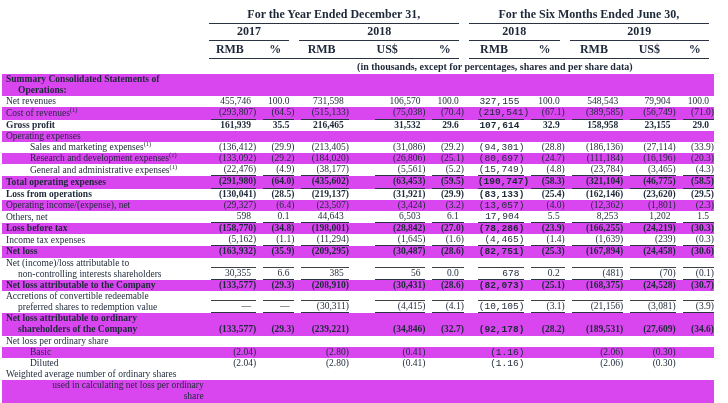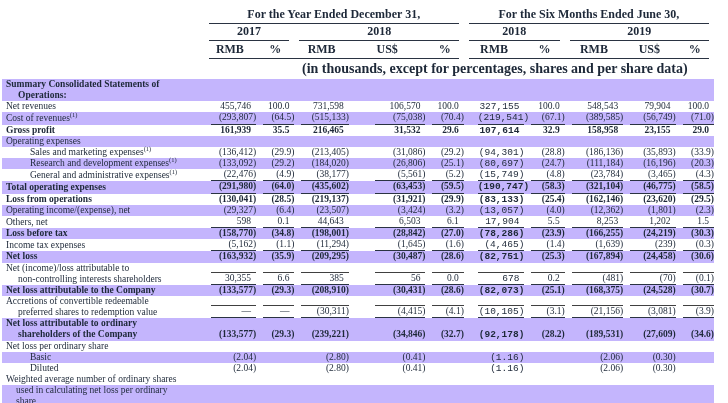--- a/index.html
+++ b/index.html
@@ -8,27 +8,27 @@
     background:#fff;color:#1d2838;
     font-family:"Liberation Serif","DejaVu Serif",serif;
     padding:7px 8px 0 2px;
   }
   table{border-collapse:collapse;table-layout:fixed;width:712px;font-size:9.5px;}
   thead th{font-weight:bold;padding:0;vertical-align:bottom;font-size:12px;}
   .rule{display:block;text-align:center;border-bottom:1px solid #2a3342;padding:0 0 1px 0;margin:0 5px;}
   th.colh{text-align:center;padding:1px 0 1px 0;}
   tr.rulerow td{padding:0 5px;height:2px;}
   .hrule{border-top:1px solid #2a3342;height:1px;}
-  td.note{font-weight:bold;text-align:center;padding:1px 0 2px 72px;font-size:14px;white-space:nowrap;}
+  td.note{font-weight:bold;text-align:center;padding:1px 0 2px 72px;font-size:10px;white-space:nowrap;}
   tbody td{padding:0;vertical-align:bottom;line-height:11.15px;}
-  tr.b{background:#c4b5fd;}
+  tr.b{background:#d946ef;}
   tr.bold{font-weight:bold;}
   td.lbl{padding-left:16px;text-indent:-12px;white-space:pre-line;}
   td.lbl.i1{padding-left:30px;text-indent:-2px;}
-  td.lbl.hang{padding-left:14px;text-indent:0;}
+  td.lbl.hang{padding-left:14px;text-indent:0;text-align:right;}
   td.num{text-align:right;padding-left:7px;}
   td.num:nth-child(5){padding-left:26px;}
   td.num:nth-child(7){padding-left:14px;font-family:Liberation Mono, monospace;}
   .v{display:block;text-align:right;}
   .v.pr{padding-right:5px;}
   .v.ub{border-bottom:1px solid #2a3342;}
   .v.ut{border-top:1px solid #404040;}
   sup{font-size:6.5px;vertical-align:super;line-height:0;}
 </style>
 </head>
@@ -248,21 +248,21 @@
           <td class="num">
             <span class="v">(94,301)</span>
           </td>
           <td class="num">
             <span class="v">(28.8)</span>
           </td>
           <td class="num">
             <span class="v">(186,136)</span>
           </td>
           <td class="num">
-            <span class="v">(35,893)</span>
+            <span class="v">(27,114)</span>
           </td>
           <td class="num">
             <span class="v">(33.9)</span>
           </td>
         </tr>
         <tr class="b">
           <td class="lbl i1">Research and development expenses<sup>(1)</sup></td>
           <td class="num">
             <span class="v">(133,092)</span>
           </td>

